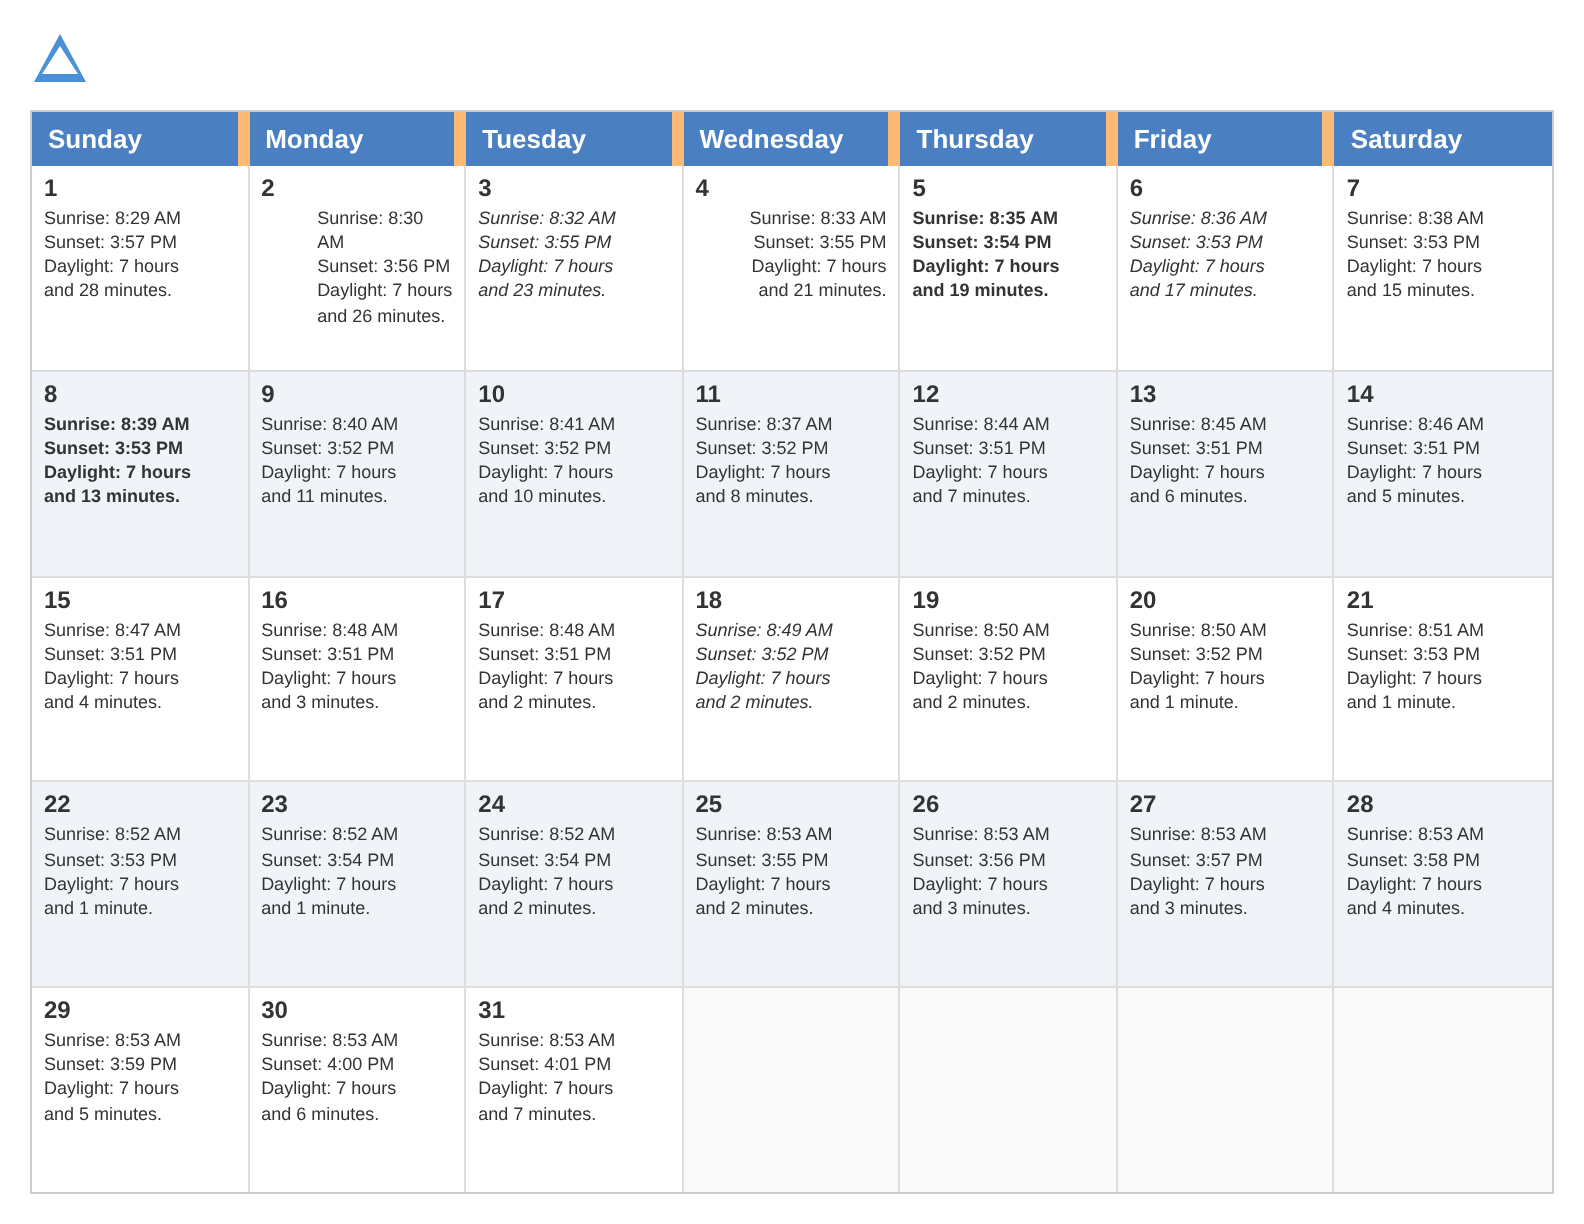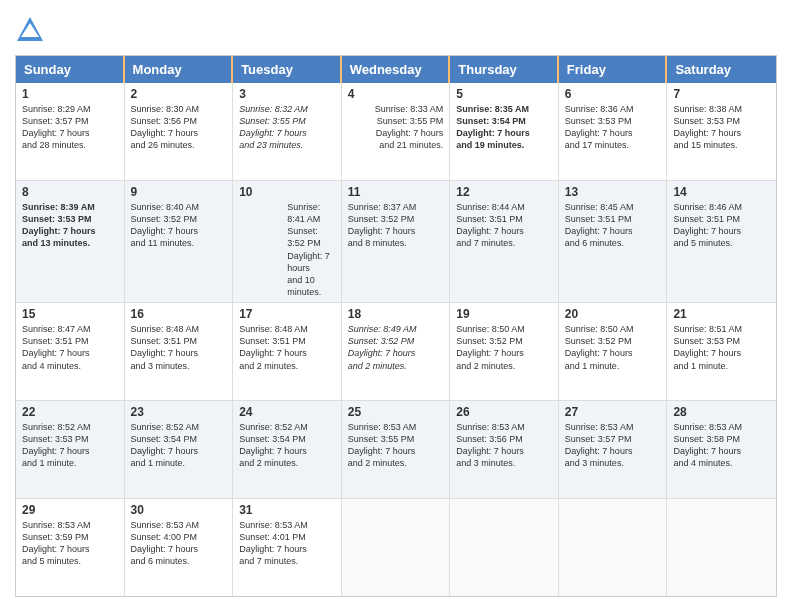--- a/index.html
+++ b/index.html
@@ -68,21 +68,21 @@
     .cal-header {
       display: grid;
       grid-template-columns: repeat(7, 1fr);
       background: #4a7fc1;
     }
     .cal-header-cell {
       color: white;
       font-weight: bold;
       font-size: 13px;
       padding: 6px 8px;
-      border-right: 2px solid #fdba74;
+      border-right: 6px solid #fdba74;
     }
     .cal-header-cell:last-child { border-right: none; }
     .cal-body {
       flex: 1;
       display: flex;
       flex-direction: column;
     }
     .cal-row {
       display: grid;
       grid-template-columns: repeat(7, 1fr);
@@ -148,21 +148,21 @@
         <div class="cal-row">
           <div class="cal-cell">
             <span class="day-num">1</span>
             <div class="cell-text" style="white-space: pre-line;">Sunrise: 8:29 AM
 Sunset: 3:57 PM
 Daylight: 7 hours
 and 28 minutes.</div>
           </div>
           <div class="cal-cell">
             <span class="day-num">2</span>
-            <div class="cell-text" style="white-space: pre-line;">Sunrise: 8:30 AM
+            <div class="cell-text" style="white-space: pre-line; margin-left: 28px;">Sunrise: 8:30 AM
 Sunset: 3:56 PM
 Daylight: 7 hours
 and 26 minutes.</div>
           </div>
           <div class="cal-cell">
             <span class="day-num">3</span>
             <div class="cell-text" style="white-space: pre-line; font-style: italic;">Sunrise: 8:32 AM
 Sunset: 3:55 PM
 Daylight: 7 hours
 and 23 minutes.</div>
@@ -176,21 +176,21 @@
           </div>
           <div class="cal-cell">
             <span class="day-num">5</span>
             <div class="cell-text" style="white-space: pre-line; font-weight: bold;">Sunrise: 8:35 AM
 Sunset: 3:54 PM
 Daylight: 7 hours
 and 19 minutes.</div>
           </div>
           <div class="cal-cell">
             <span class="day-num">6</span>
-            <div class="cell-text" style="white-space: pre-line;">Sunrise: 8:36 AM
+            <div class="cell-text" style="white-space: pre-line; font-style: italic;">Sunrise: 8:36 AM
 Sunset: 3:53 PM
 Daylight: 7 hours
 and 17 minutes.</div>
           </div>
           <div class="cal-cell">
             <span class="day-num">7</span>
             <div class="cell-text" style="white-space: pre-line;">Sunrise: 8:38 AM
 Sunset: 3:53 PM
 Daylight: 7 hours
 and 15 minutes.</div>
@@ -206,21 +206,21 @@
           </div>
           <div class="cal-cell alt-row">
             <span class="day-num">9</span>
             <div class="cell-text" style="white-space: pre-line;">Sunrise: 8:40 AM
 Sunset: 3:52 PM
 Daylight: 7 hours
 and 11 minutes.</div>
           </div>
           <div class="cal-cell alt-row">
             <span class="day-num">10</span>
-            <div class="cell-text" style="white-space: pre-line; margin-left: 48px;">Sunrise: 8:41 AM
+            <div class="cell-text" style="white-space: pre-line;">Sunrise: 8:41 AM
 Sunset: 3:52 PM
 Daylight: 7 hours
 and 10 minutes.</div>
           </div>
           <div class="cal-cell alt-row">
             <span class="day-num">11</span>
             <div class="cell-text" style="white-space: pre-line;">Sunrise: 8:37 AM
 Sunset: 3:52 PM
 Daylight: 7 hours
 and 8 minutes.</div>

